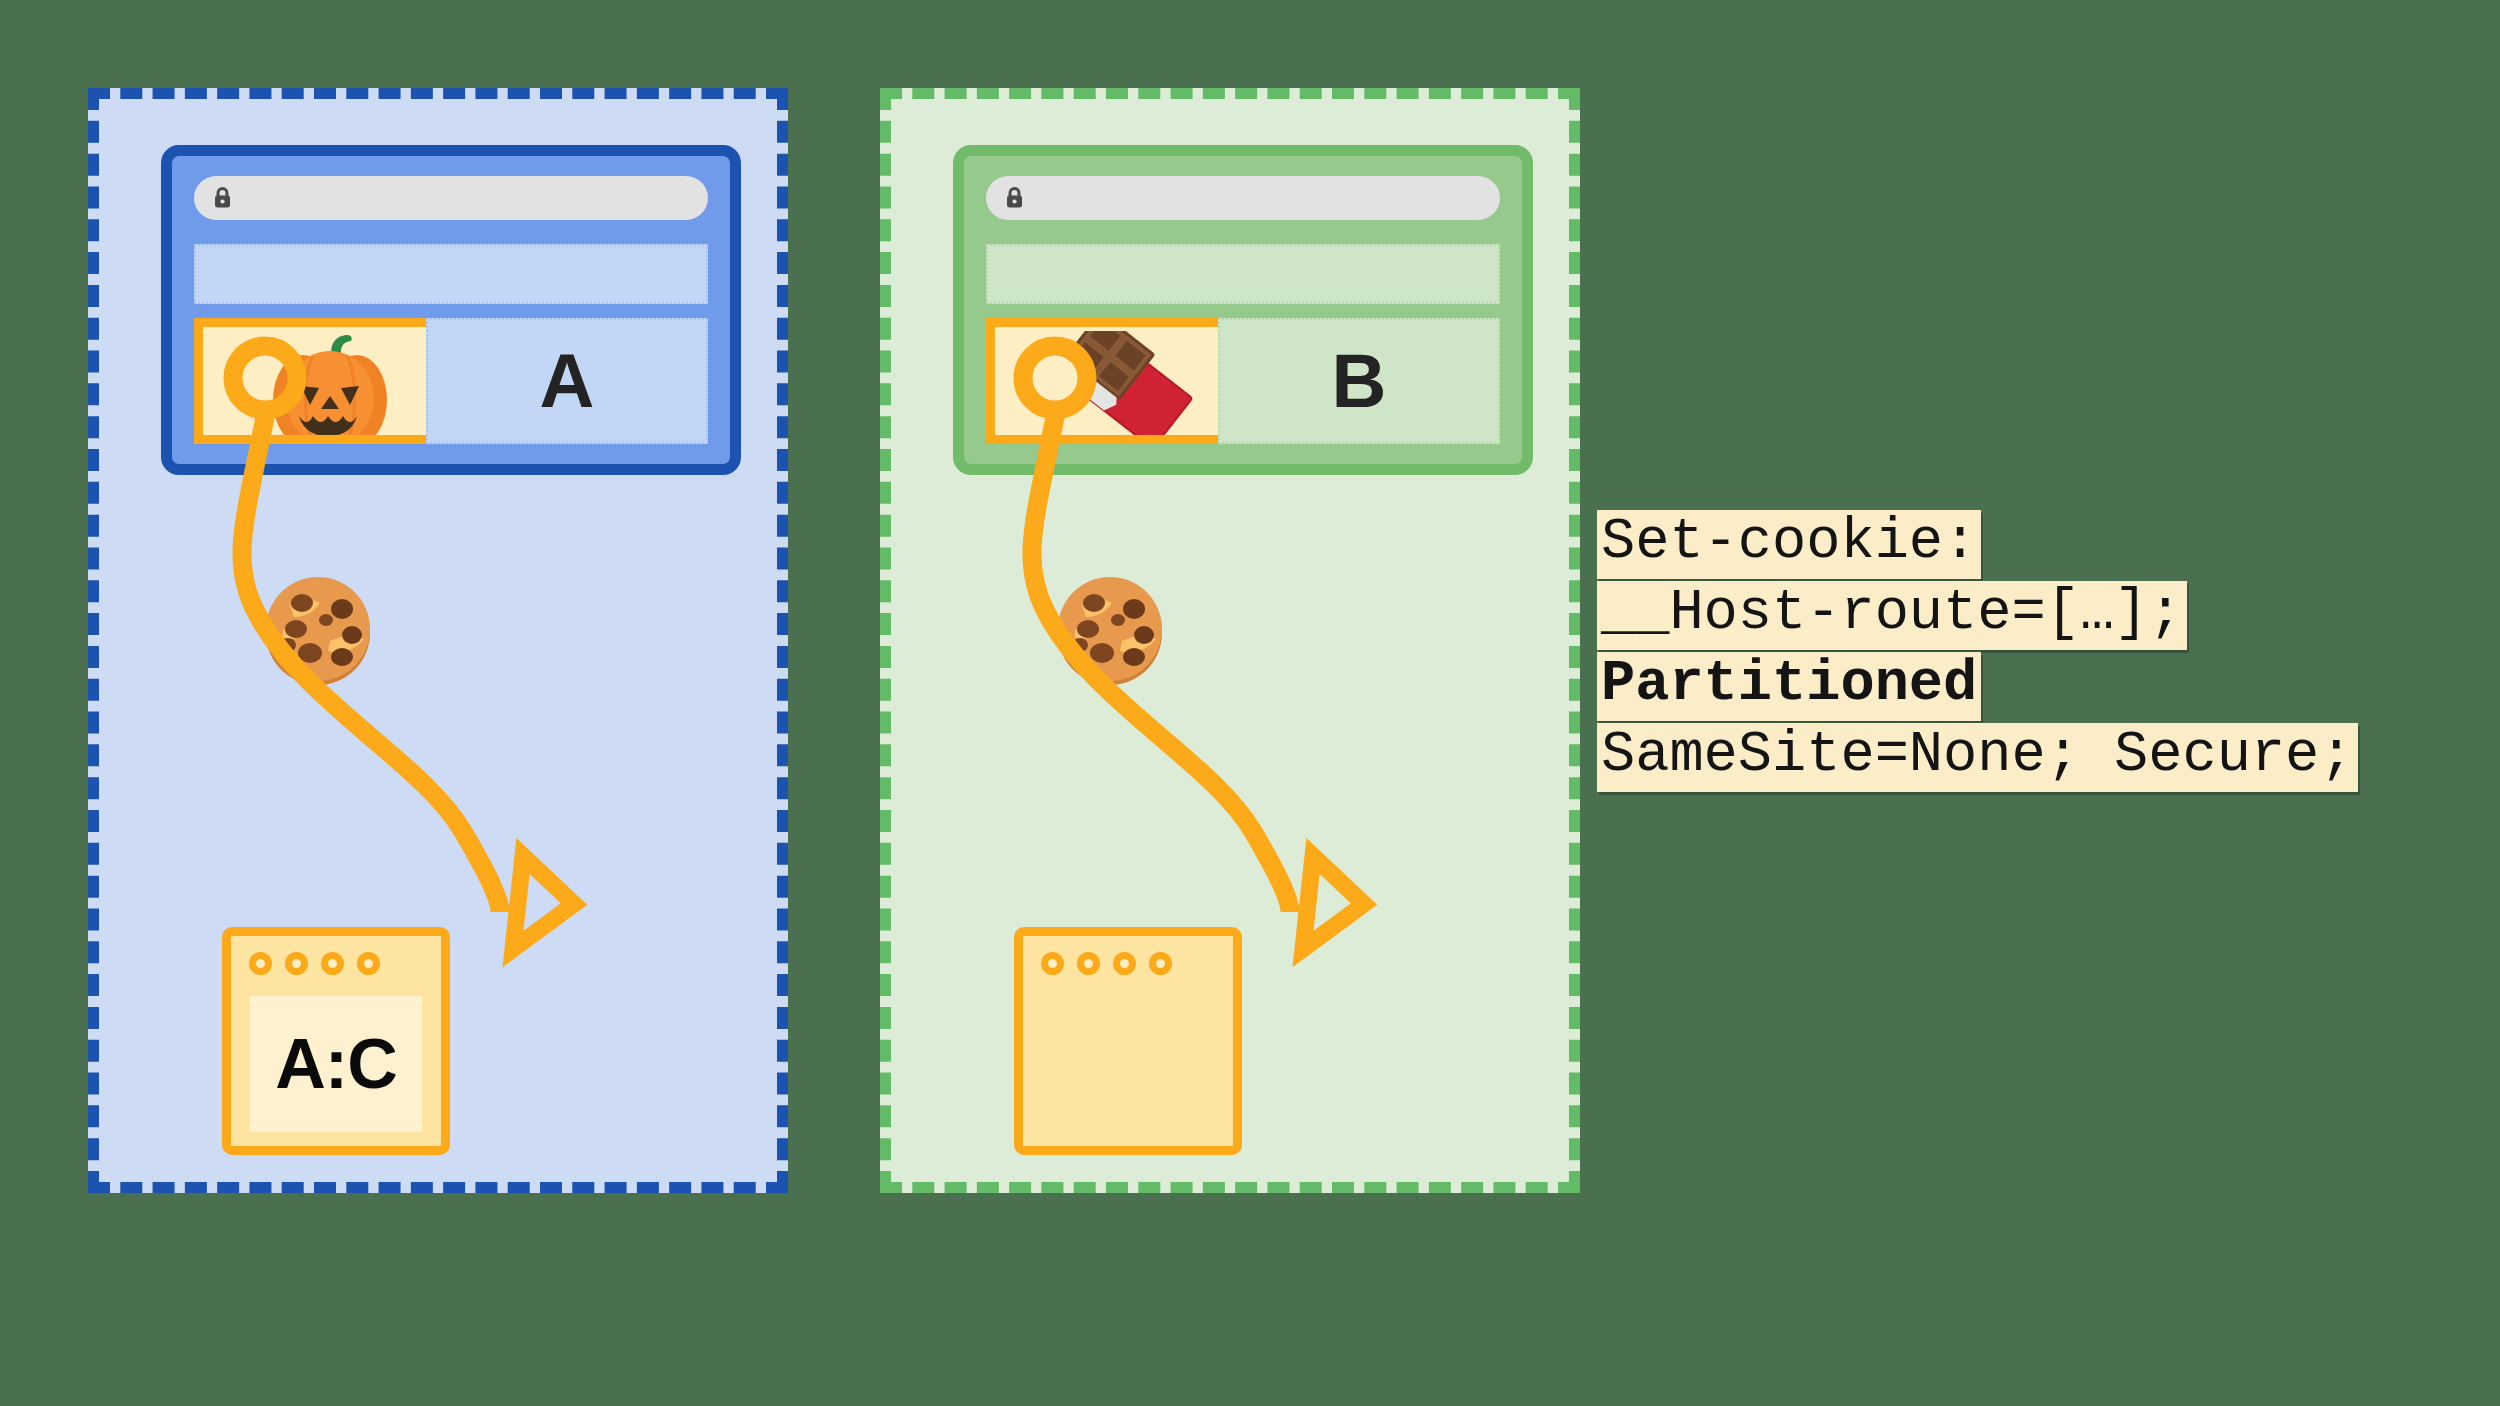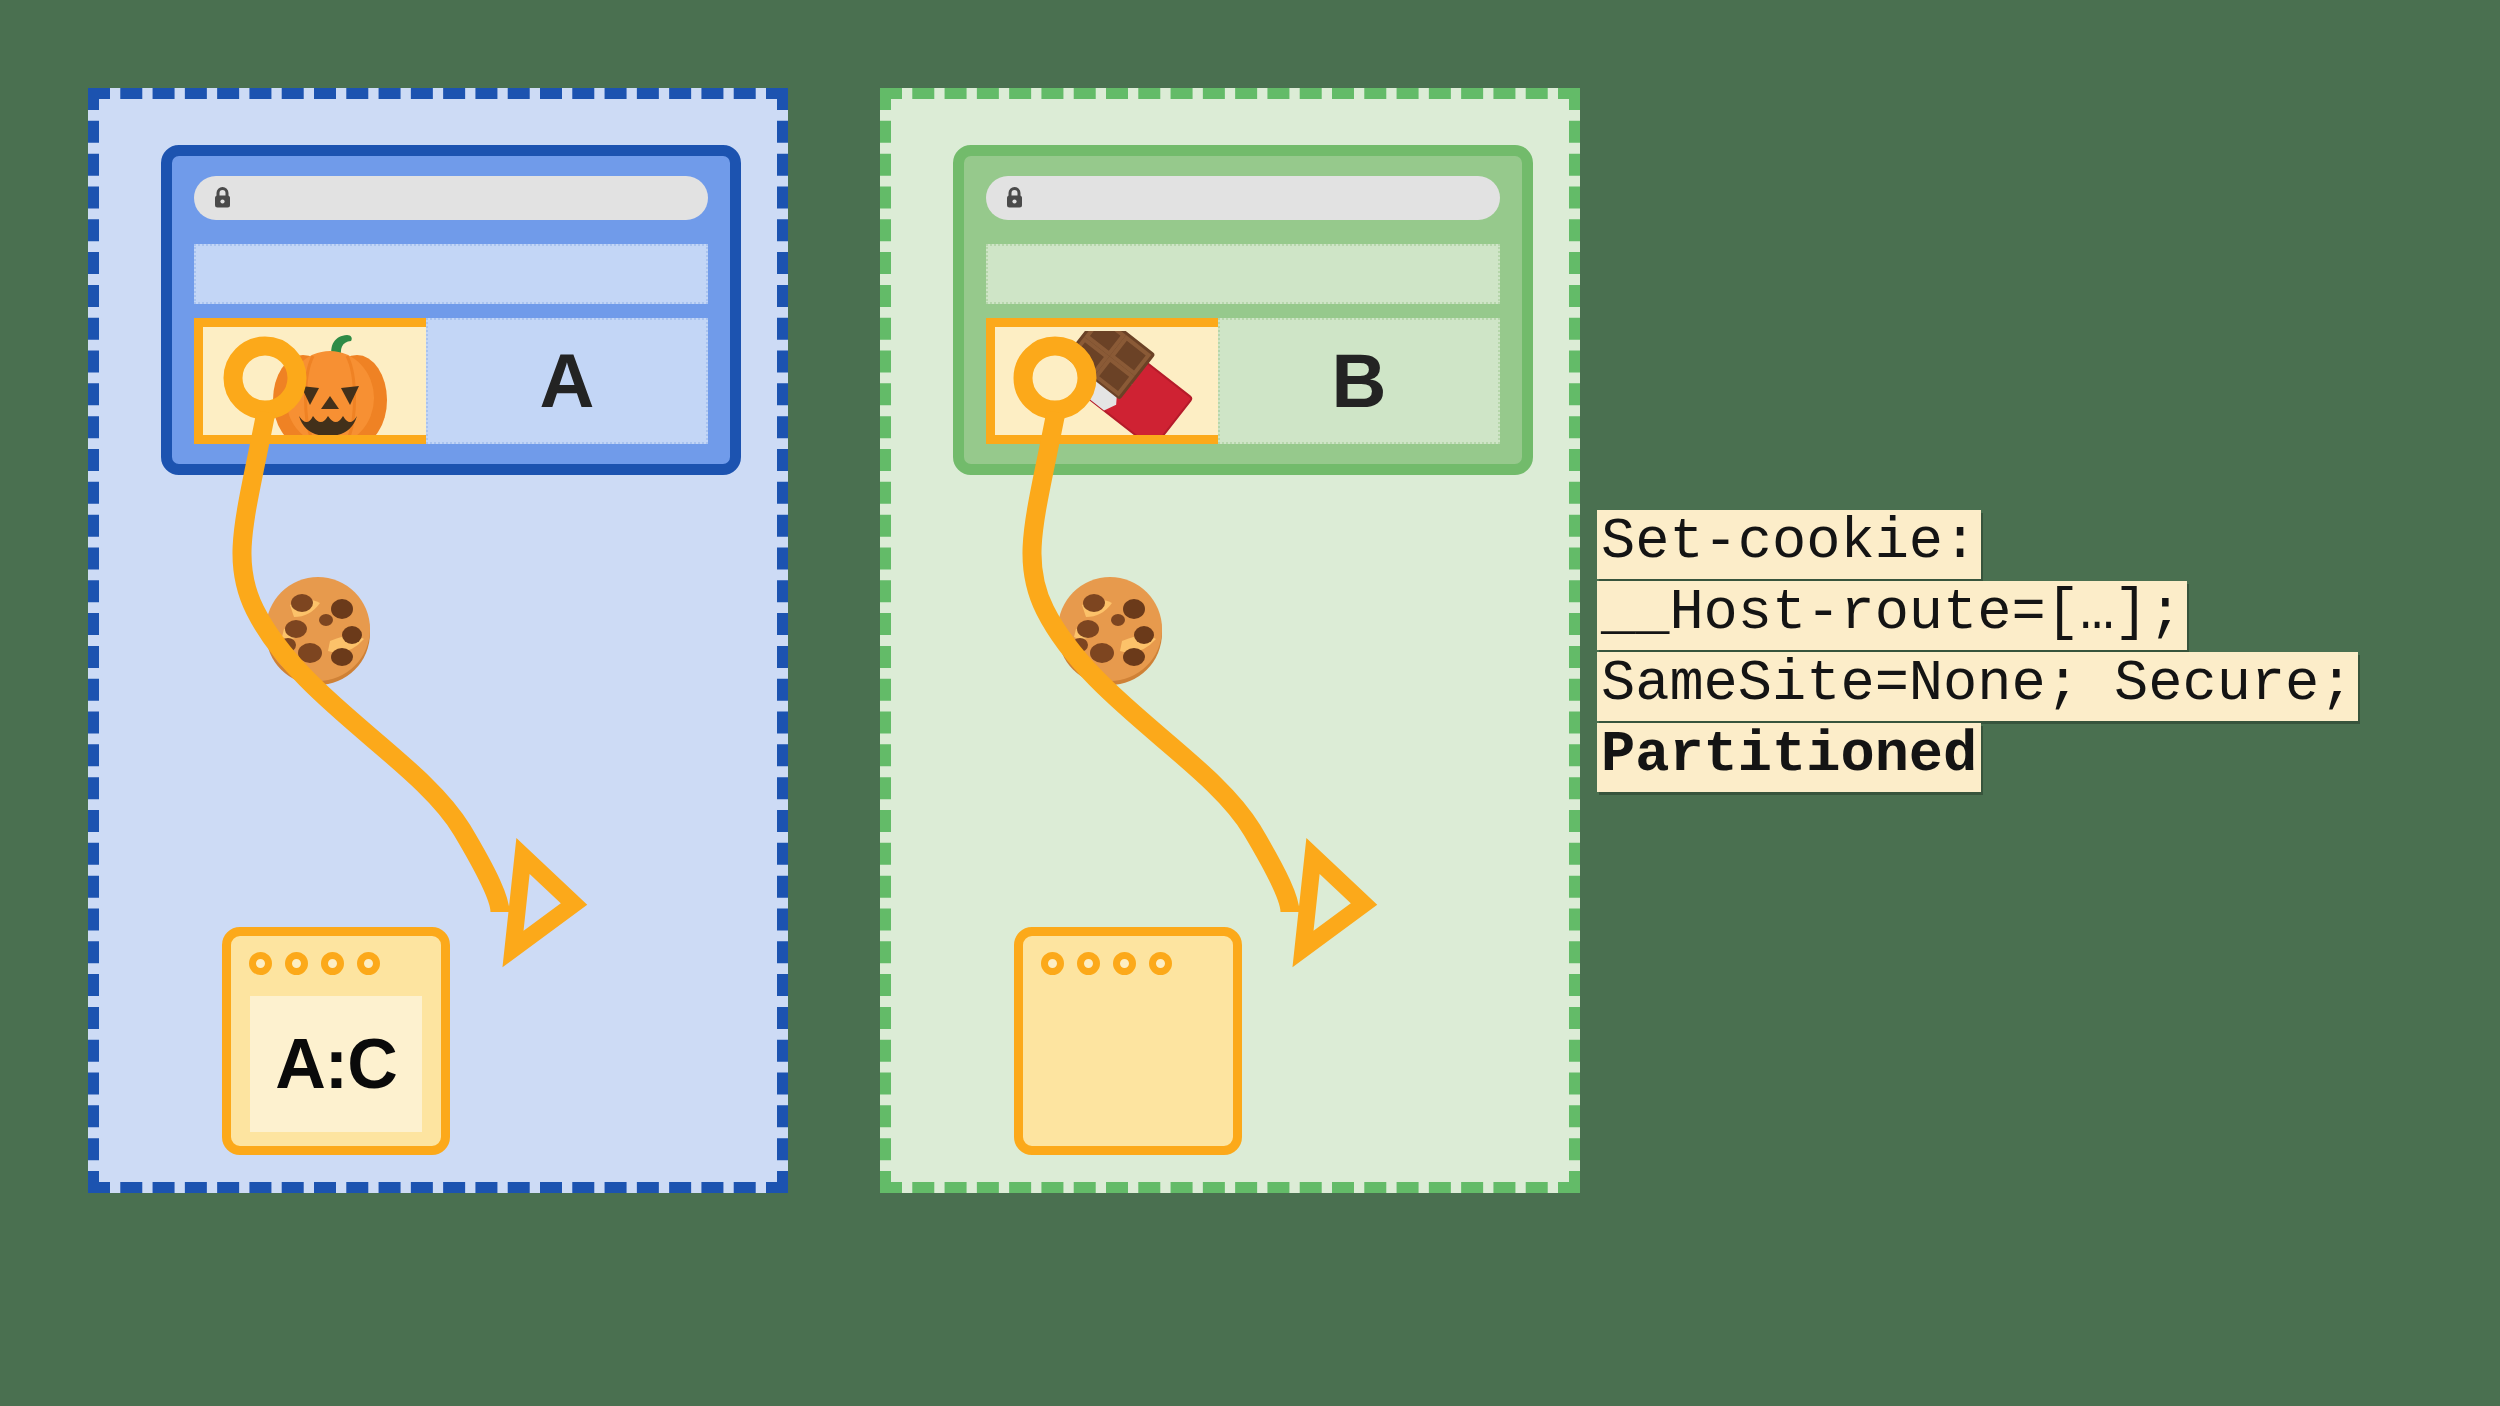--- a/index.html
+++ b/index.html
@@ -113,21 +113,21 @@
   .emoji-art { position: absolute; }
 
   
   .storage {
     position: absolute;
     box-sizing: border-box;
     width: 228px;
     height: 228px;
     background: #fde4a0;
     border: 9px solid #fca91a;
-    border-radius: 18px;
+    border-radius: 10px;
   }
   .storage-dots {
     position: absolute;
     left: 18px;
     top: 16px;
     display: flex;
     gap: 13px;
   }
   .storage-dots i {
     display: block;
@@ -336,15 +336,15 @@
   <g>
     <circle cx="1055" cy="378" r="32" fill="none" stroke="#fca91a" stroke-width="19"></circle>
     <path d="M1056 412 C1035 520 1020 560 1045 610 C1090 700 1210 760 1252 830 C1280 877 1290 900 1290 912" fill="none" stroke="#fca91a" stroke-width="19" stroke-linecap="butt"></path>
     <path d="M1313 856 L1364 904 L1303 949 Z" fill="none" stroke="#fca91a" stroke-width="17" stroke-linejoin="miter"></path>
   </g>
 </svg>
 
 <div class="code-block">
   <div class="code-line">Set-cookie:</div>
   <div class="code-line">__Host-route=[…];</div>
+  <div class="code-line bold">Partitioned</div>
   <div class="code-line">SameSite=None; Secure;</div>
-  <div class="code-line bold">Partitioned</div>
 </div>
 
 </body></html>

